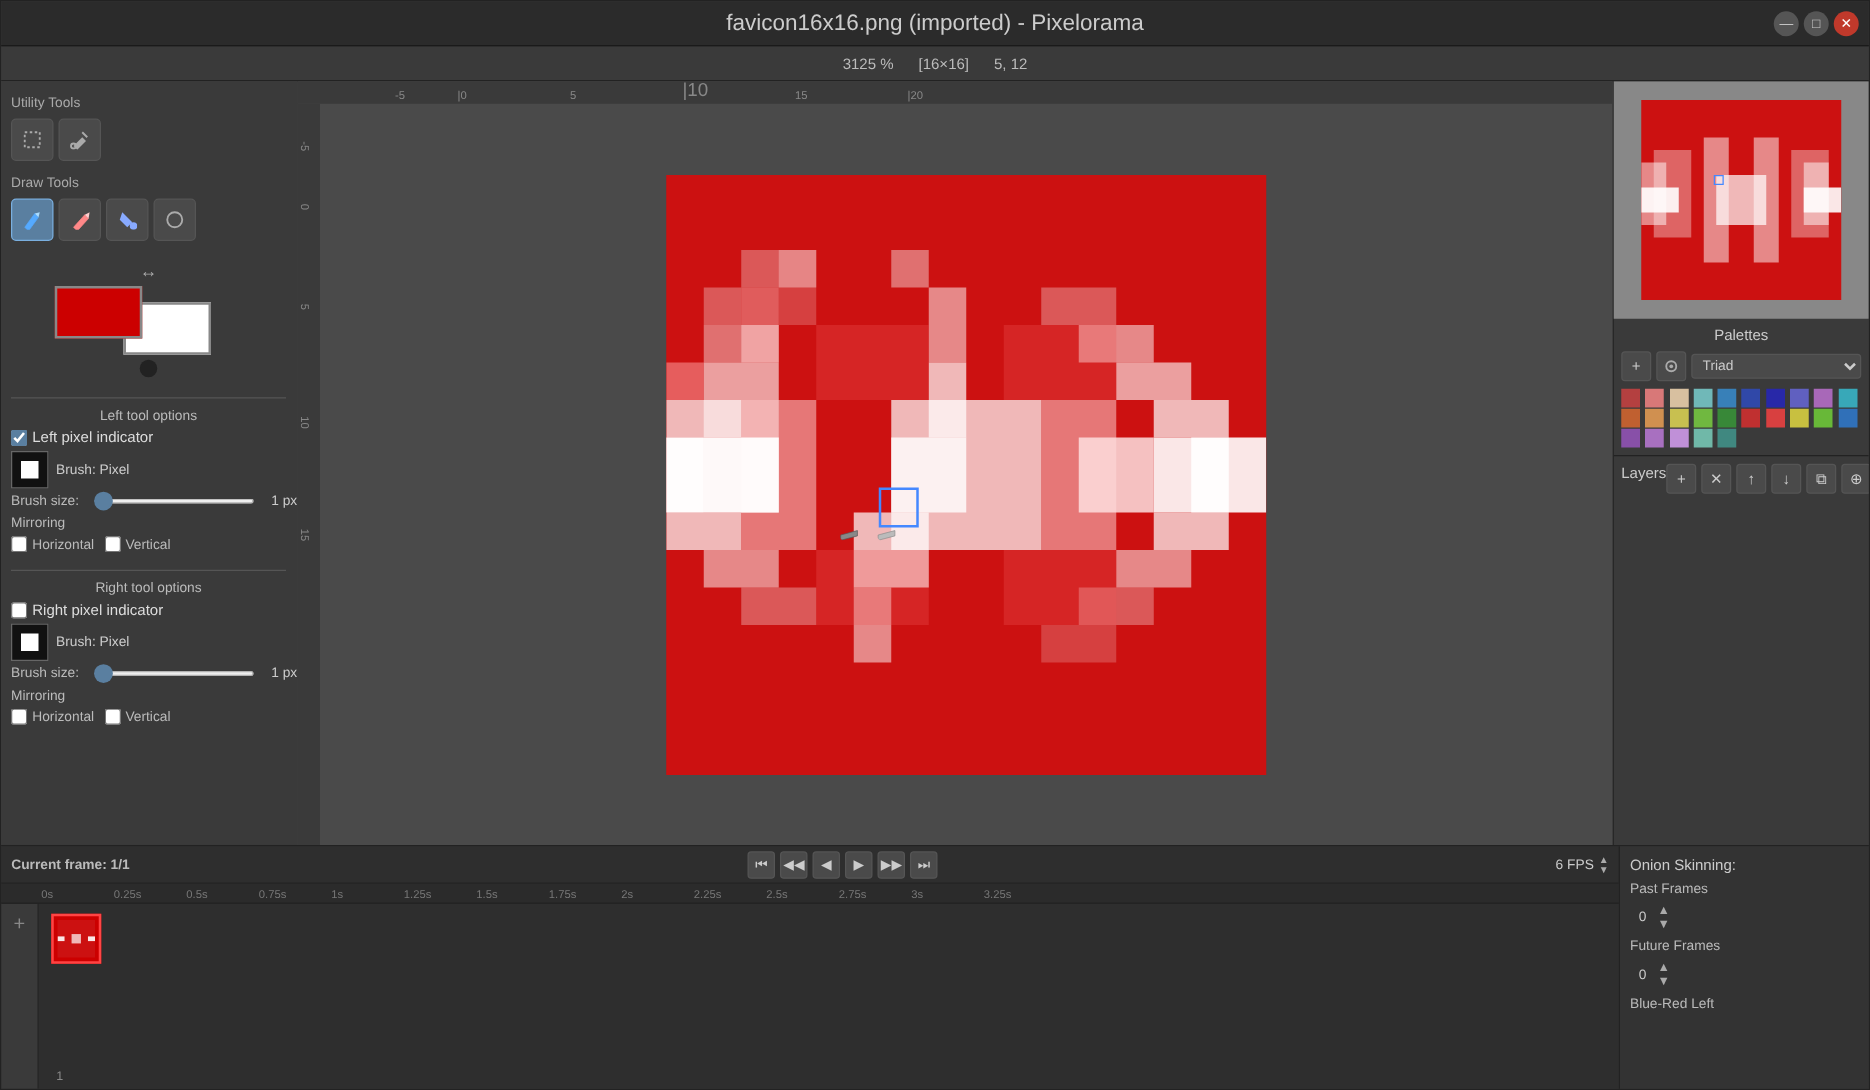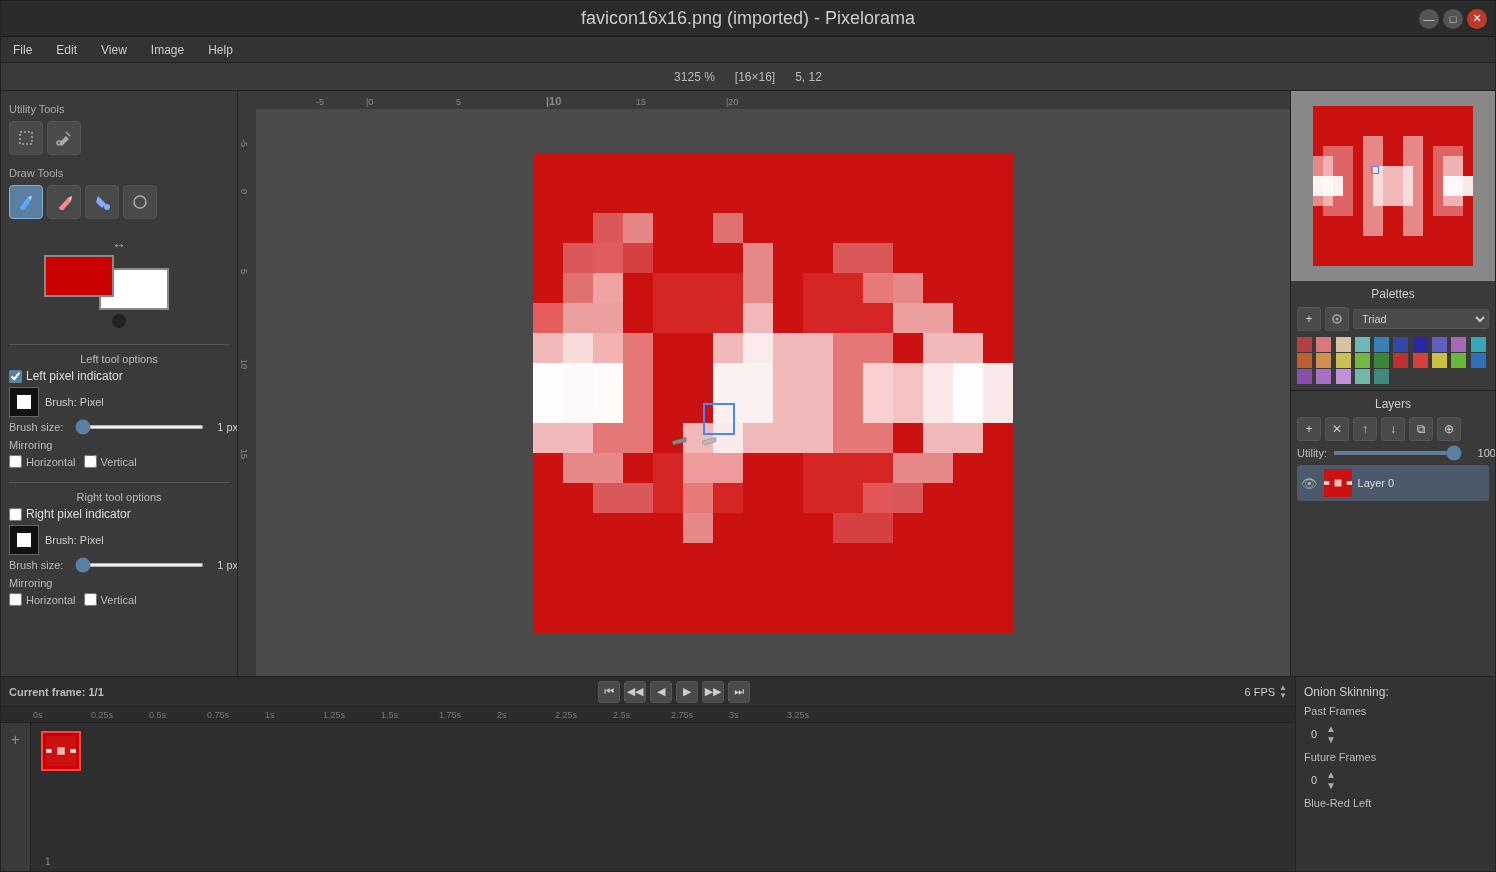--- a/index.html
+++ b/index.html
@@ -371,21 +371,21 @@
     .palette-swatch {
       width: 15px; height: 15px;
       cursor: pointer;
       border: 1px solid transparent;
     }
 
     .layers-section {
       padding: 6px;
       flex: 1;
       display: flex;
-      flex-direction: column;
+      flex-direction: row;
       min-height: 0;
     }
     .layers-title {
       text-align: center;
       font-size: 12px;
       color: #ccc;
       margin-bottom: 6px;
     }
     .layers-toolbar {
       display: flex;
@@ -572,27 +572,20 @@
 
   <div class="titlebar">
     <span class="titlebar-title">favicon16x16.png (imported) - Pixelorama</span>
     <div class="titlebar-controls">
       <button class="titlebar-btn">—</button>
       <button class="titlebar-btn">□</button>
       <button class="titlebar-btn close">✕</button>
     </div>
   </div>
 
-  <div class="menubar">
-    <span class="menubar-item">File</span>
-    <span class="menubar-item">Edit</span>
-    <span class="menubar-item">View</span>
-    <span class="menubar-item">Image</span>
-    <span class="menubar-item">Help</span>
-  </div>
 
   <div class="topbar">
     <span>3125 %</span>
     <span>[16×16]</span>
     <span>5, 12</span>
   </div>
 
   <div class="main-layout">
 
     <div class="left-panel">
@@ -718,21 +711,21 @@
     </div>
 
     <div class="canvas-area">
       <div class="ruler-corner"></div>
 
       <div class="ruler-h">
         <div class="ruler-ticks-h">
           <span style="position:absolute;left:60px;font-size:9px;color:#888;">-5</span>
           <span style="position:absolute;left:110px;font-size:9px;color:#888;">|0</span>
           <span style="position:absolute;left:200px;font-size:9px;color:#888;">5</span>
-          <span style="position:absolute;left:290px;font-size:11px;color:#888;font-weight:bold;">|10</span>
+          <span style="position:absolute;left:290px;font-size:15px;color:#888;">|10</span>
           <span style="position:absolute;left:380px;font-size:9px;color:#888;">15</span>
           <span style="position:absolute;left:470px;font-size:9px;color:#888;">|20</span>
         </div>
       </div>
 
       <div class="ruler-v">
         <div style="position:relative;height:100%;">
           <span style="position:absolute;top:30px;left:1px;font-size:9px;color:#888;writing-mode:vertical-rl;">-5</span>
           <span style="position:absolute;top:80px;left:1px;font-size:9px;color:#888;writing-mode:vertical-rl;">0</span>
           <span style="position:absolute;top:160px;left:1px;font-size:9px;color:#888;writing-mode:vertical-rl;">5</span>

